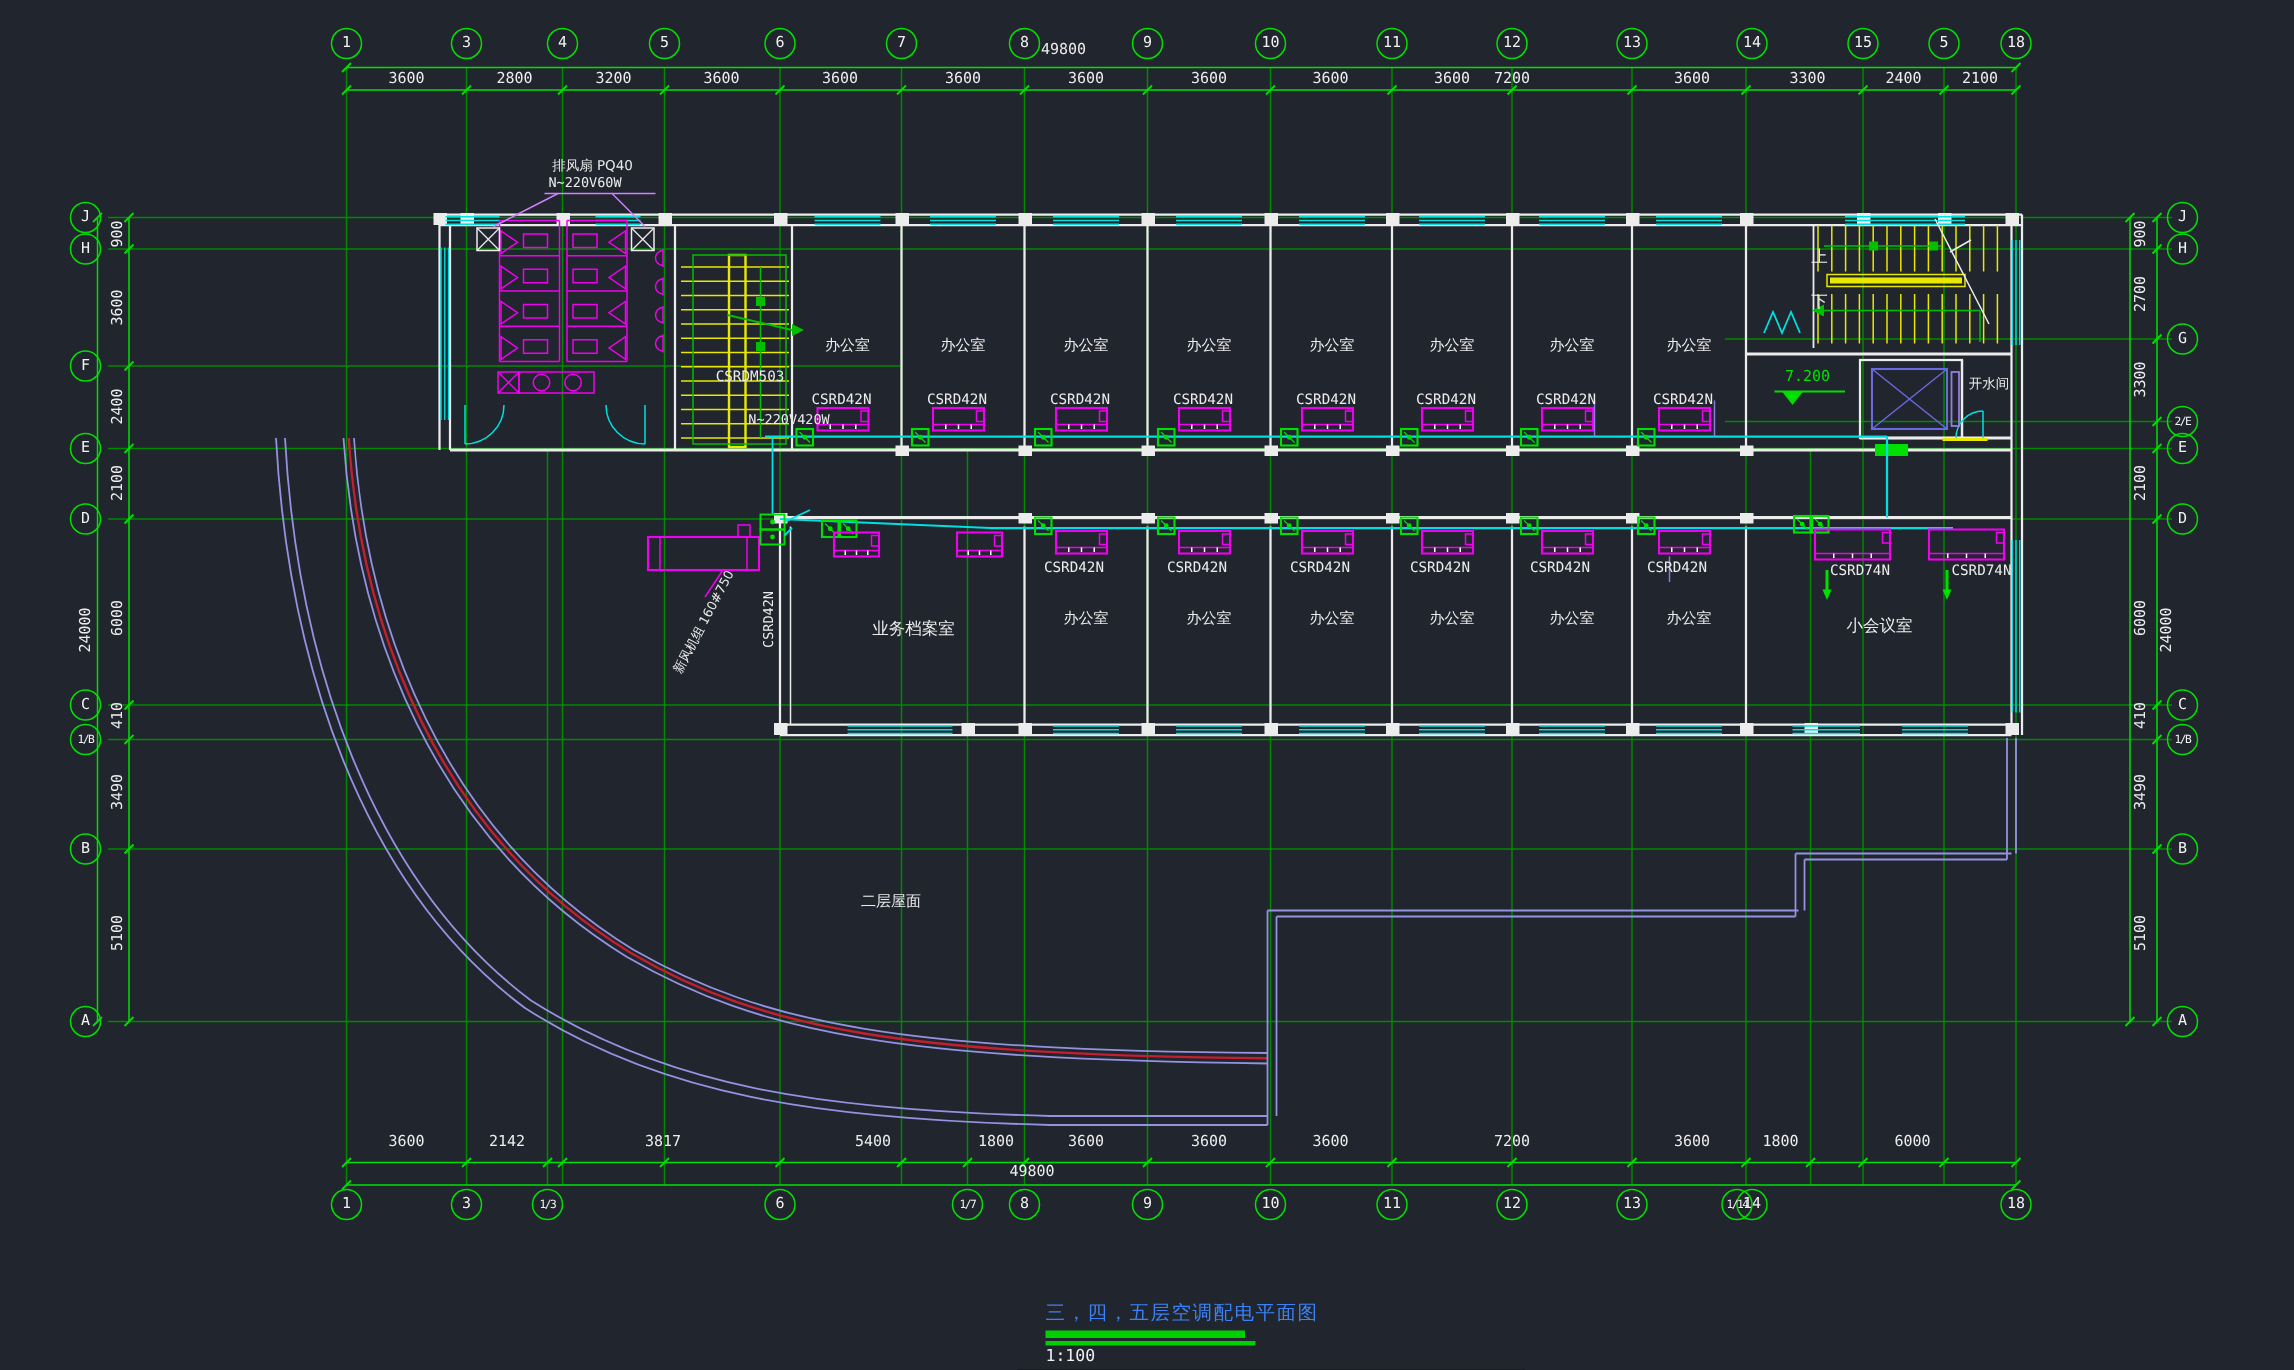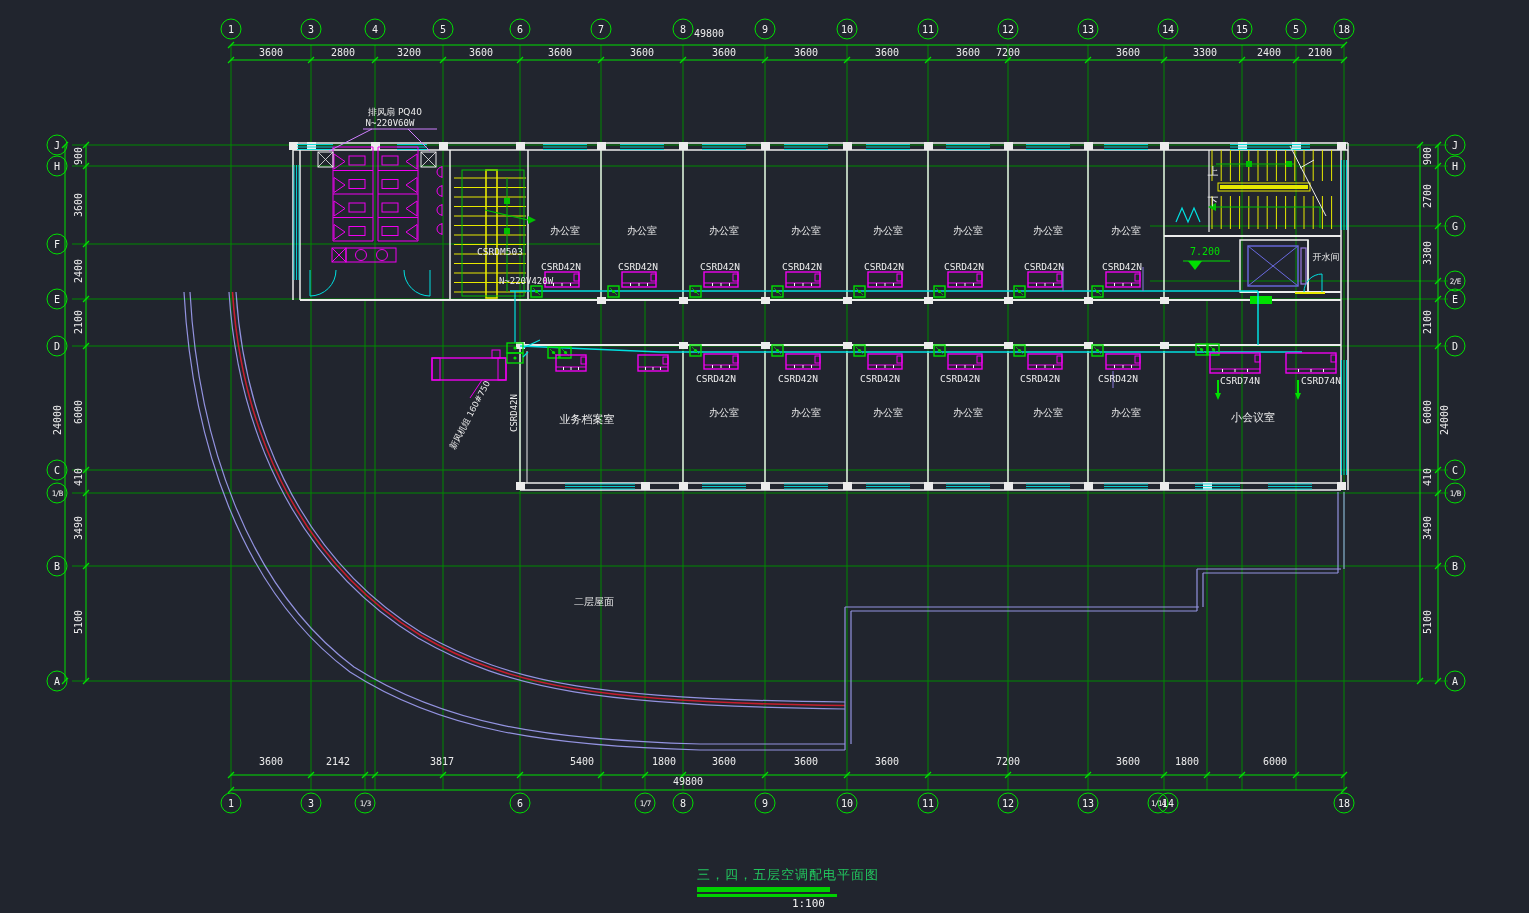--- a/index.html
+++ b/index.html
@@ -8,24 +8,24 @@
   #geo{position:absolute;left:0;top:0;}
   .lbl{position:absolute;transform:translate(-50%,-50%);white-space:nowrap;color:#ececec;
        font-family:"DejaVu Sans Mono","Liberation Mono",monospace;font-size:10px;line-height:1;}
   .cn{font-family:"DejaVu Sans","Liberation Sans",sans-serif;}
   .rot{transform:translate(-50%,-50%) rotate(-90deg);}
   .bub{position:absolute;transform:translate(-50%,-50%);width:19px;height:19px;border:1px solid #00e000;
        border-radius:50%;color:#f2f2f2;font-size:10px;line-height:19px;text-align:center;
        font-family:"DejaVu Sans Mono","Liberation Mono",monospace;background:rgba(0,0,0,0.0);}
   .bub.small{font-size:7.5px;letter-spacing:-1px;}
   #titleblock{position:absolute;left:697px;top:866px;}
-  #titletext{color:#22c55e;font-size:13px;letter-spacing:1px;font-family:"DejaVu Sans","Liberation Sans",sans-serif;}
+  #titletext{color:#3b82f6;font-size:13px;letter-spacing:1px;font-family:"DejaVu Sans","Liberation Sans",sans-serif;}
   .bar1{margin-top:3px;width:133px;height:5px;background:#00d000;}
   .bar2{margin-top:2px;width:140px;height:3px;background:#00d000;}
-  #scaletext{color:#f0f0f0;font-size:11px;text-align:right;width:128px;
+  #scaletext{color:#f0f0f0;font-size:11px;width:128px;
              font-family:"DejaVu Sans Mono","Liberation Mono",monospace;}
 </style>
 </head>
 <body>
 
 <div id="canvas">
   <svg id="geo" width="1529" height="913">
       <line x1="231" y1="45" x2="231" y2="790" stroke="#008a00" stroke-width="1"></line>
       <line x1="311" y1="45" x2="311" y2="790" stroke="#008a00" stroke-width="1"></line>
       <line x1="375" y1="45" x2="375" y2="790" stroke="#008a00" stroke-width="1"></line>
@@ -717,21 +717,21 @@
       <div class="lbl cn" style="left: 806px; top: 413px; font-size: 10px;">办公室</div>
       <div class="lbl" style="left: 798px; top: 379px; font-size: 9.5px;">CSRD42N</div>
       <div class="lbl cn" style="left: 888px; top: 413px; font-size: 10px;">办公室</div>
       <div class="lbl" style="left: 880px; top: 379px; font-size: 9.5px;">CSRD42N</div>
       <div class="lbl cn" style="left: 968px; top: 413px; font-size: 10px;">办公室</div>
       <div class="lbl" style="left: 960px; top: 379px; font-size: 9.5px;">CSRD42N</div>
       <div class="lbl cn" style="left: 1048px; top: 413px; font-size: 10px;">办公室</div>
       <div class="lbl" style="left: 1040px; top: 379px; font-size: 9.5px;">CSRD42N</div>
       <div class="lbl cn" style="left: 1126px; top: 413px; font-size: 10px;">办公室</div>
       <div class="lbl" style="left: 1118px; top: 379px; font-size: 9.5px;">CSRD42N</div>
-      <div class="lbl cn" style="left: 587px; top: 419px; font-size: 11px;">业务档案室</div>
+      <div class="lbl cn" style="left: 609px; top: 419px; font-size: 11px;">业务档案室</div>
       <div class="lbl cn" style="left: 1253px; top: 417px; font-size: 11px;">小会议室</div>
       <div class="lbl" style="left: 1240px; top: 381px; font-size: 9.5px;">CSRD74N</div>
       <div class="lbl" style="left: 1321px; top: 381px; font-size: 9.5px;">CSRD74N</div>
       <div class="lbl cn" style="left: 395px; top: 112px; font-size: 9px;">排风扇 PQ40</div>
       <div class="lbl" style="left: 390px; top: 123px; font-size: 9px;">N~220V60W</div>
       <div class="lbl" style="left: 500px; top: 252px; font-size: 9.5px;">CSRDM503</div>
       <div class="lbl" style="left: 503px; top: 281px; font-size: 9px; padding-left: 46px;">N~220V420W</div>
       <div class="lbl cn" style="transform: translate(-50%, -50%) rotate(-62deg); left: 470px; top: 415px; font-size: 8.5px;">新风机组 160#750</div>
       <div class="lbl rot" style="left: 514px; top: 413px; font-size: 9px;">CSRD42N</div>
       <div class="lbl" style="left: 1205px; top: 252px; font-size: 10px; color: rgb(0, 224, 0);">7.200</div>

